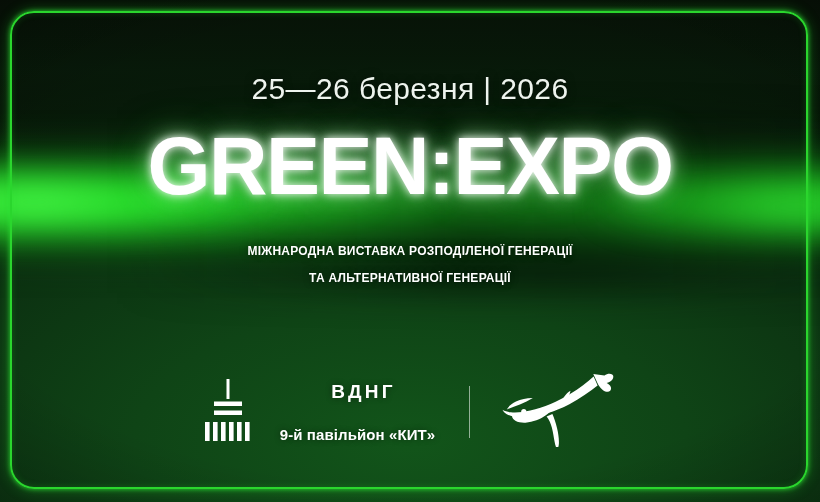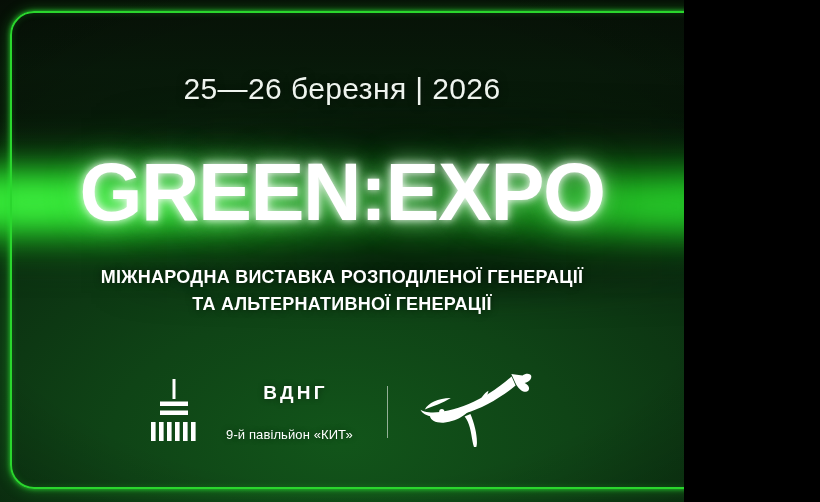--- a/index.html
+++ b/index.html
@@ -3,21 +3,21 @@
 <meta charset="utf-8">
 <style>
   html, body {
     margin: 0;
     padding: 0;
     background: #000000;
   }
 
   .poster {
     position: relative;
-    width: 684px;
+    width: 820px;
     height: 502px;
     overflow: hidden;
     background: #404040;
     font-family: "Liberation Sans", sans-serif;
     -webkit-font-smoothing: antialiased;
   }
 
   
 
   .bg-base {
@@ -132,36 +132,36 @@
     margin-top: 72px;
     font-size: 30px;
     font-weight: 400;
     letter-spacing: 0.4px;
     color: #eef4ee;
     text-shadow: 0 0 9px rgba(0,0,0,0.55);
     white-space: nowrap;
   }
 
   .wordmark {
-    margin-top: 46px;
+    margin-top: 20px;
     font-size: 81px;
     font-weight: bold;
     letter-spacing: -1.5px;
     color: #ffffff;
     line-height: 1;
     white-space: nowrap;
     text-shadow:
       0 0 8px rgba(255,255,255,0.95),
       0 0 20px rgba(190,255,190,0.70),
       0 0 38px rgba(90,255,95,0.45);
   }
 
   .subtitle {
     margin-top: 31px;
-    font-size: 18px;
+    font-size: 12px;
     font-weight: bold;
     letter-spacing: 0.25px;
     line-height: 27px;
     color: #ffffff;
     text-align: center;
     text-shadow: 0 0 7px rgba(0,0,0,0.5);
   }
 
   .subtitle span { display: block; }
 
@@ -192,22 +192,22 @@
     font-size: 19px;
     font-weight: bold;
     letter-spacing: 3.2px;
     line-height: 1;
     text-shadow: 0 0 6px rgba(0,0,0,0.45);
     margin-left: 12px;
   }
 
   .venue-pavilion {
     margin-top: 26px;
-    font-size: 13px;
-    font-weight: 400;
+    font-size: 15px;
+    font-weight: 700;
     letter-spacing: 0.1px;
     line-height: 1;
     white-space: nowrap;
     text-shadow: 0 0 6px rgba(0,0,0,0.45);
   }
 
   .venue-divider {
     width: 1px;
     height: 52px;
     background: rgba(255,255,255,0.55);

